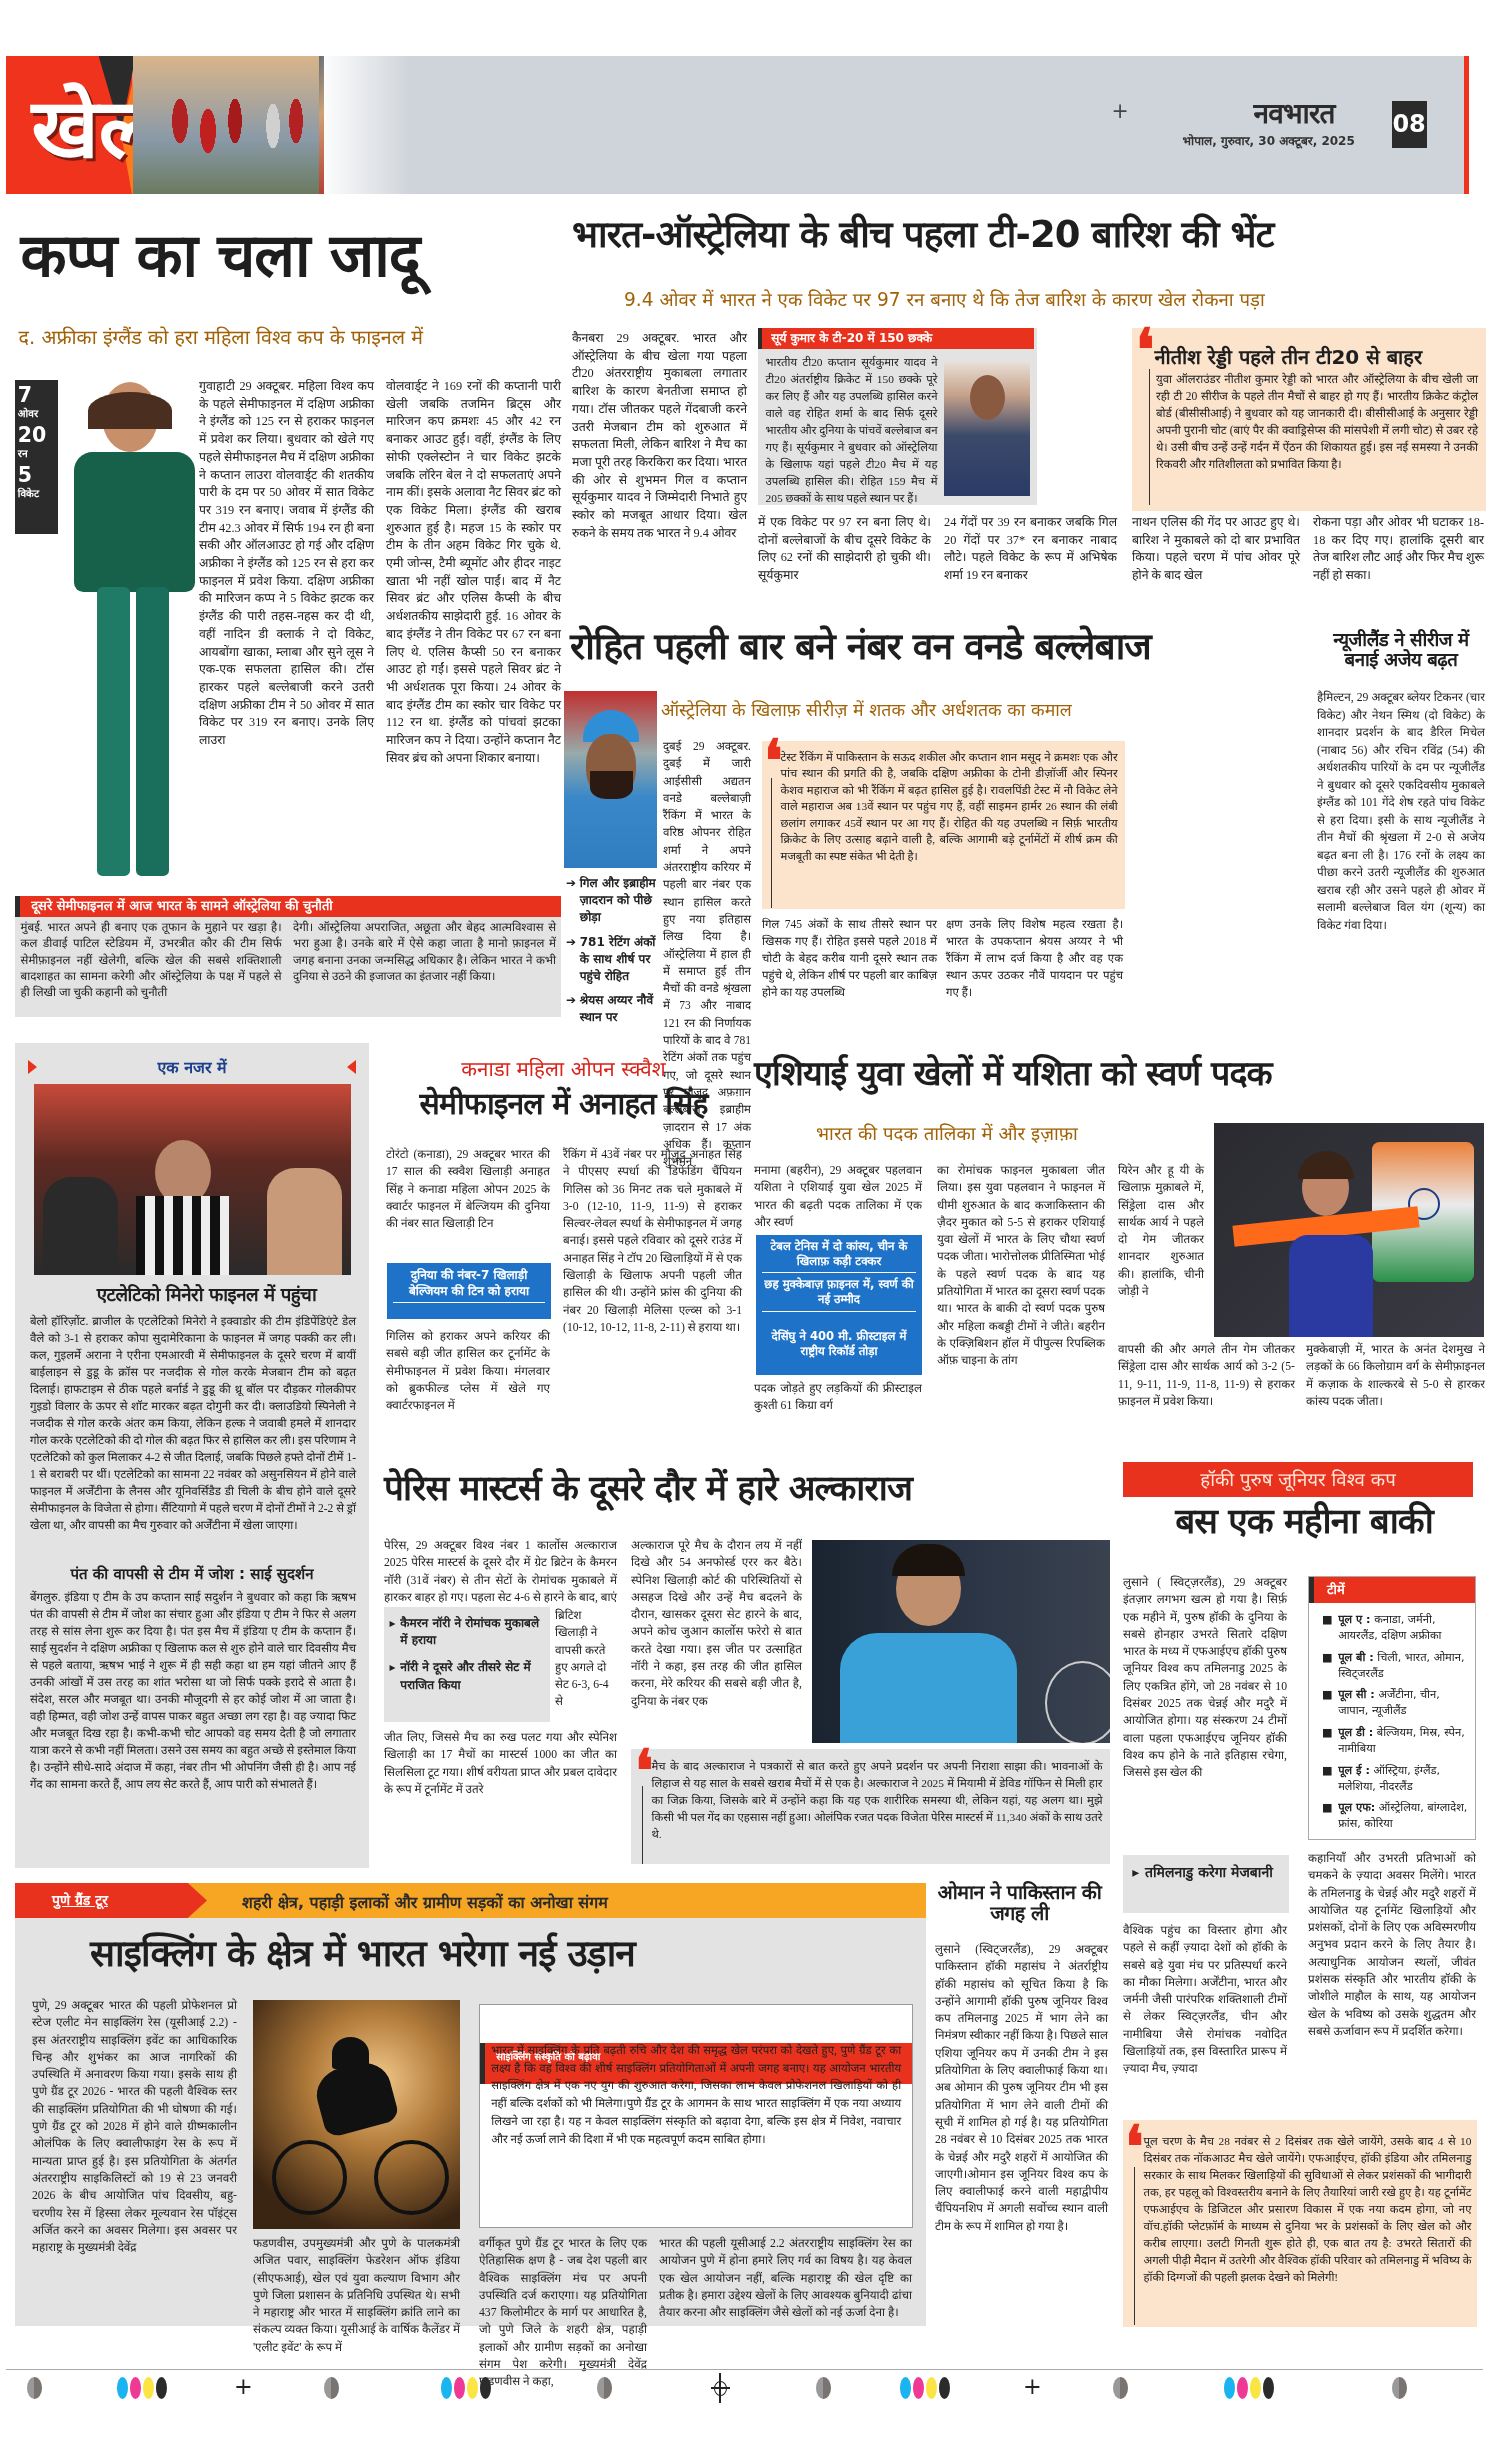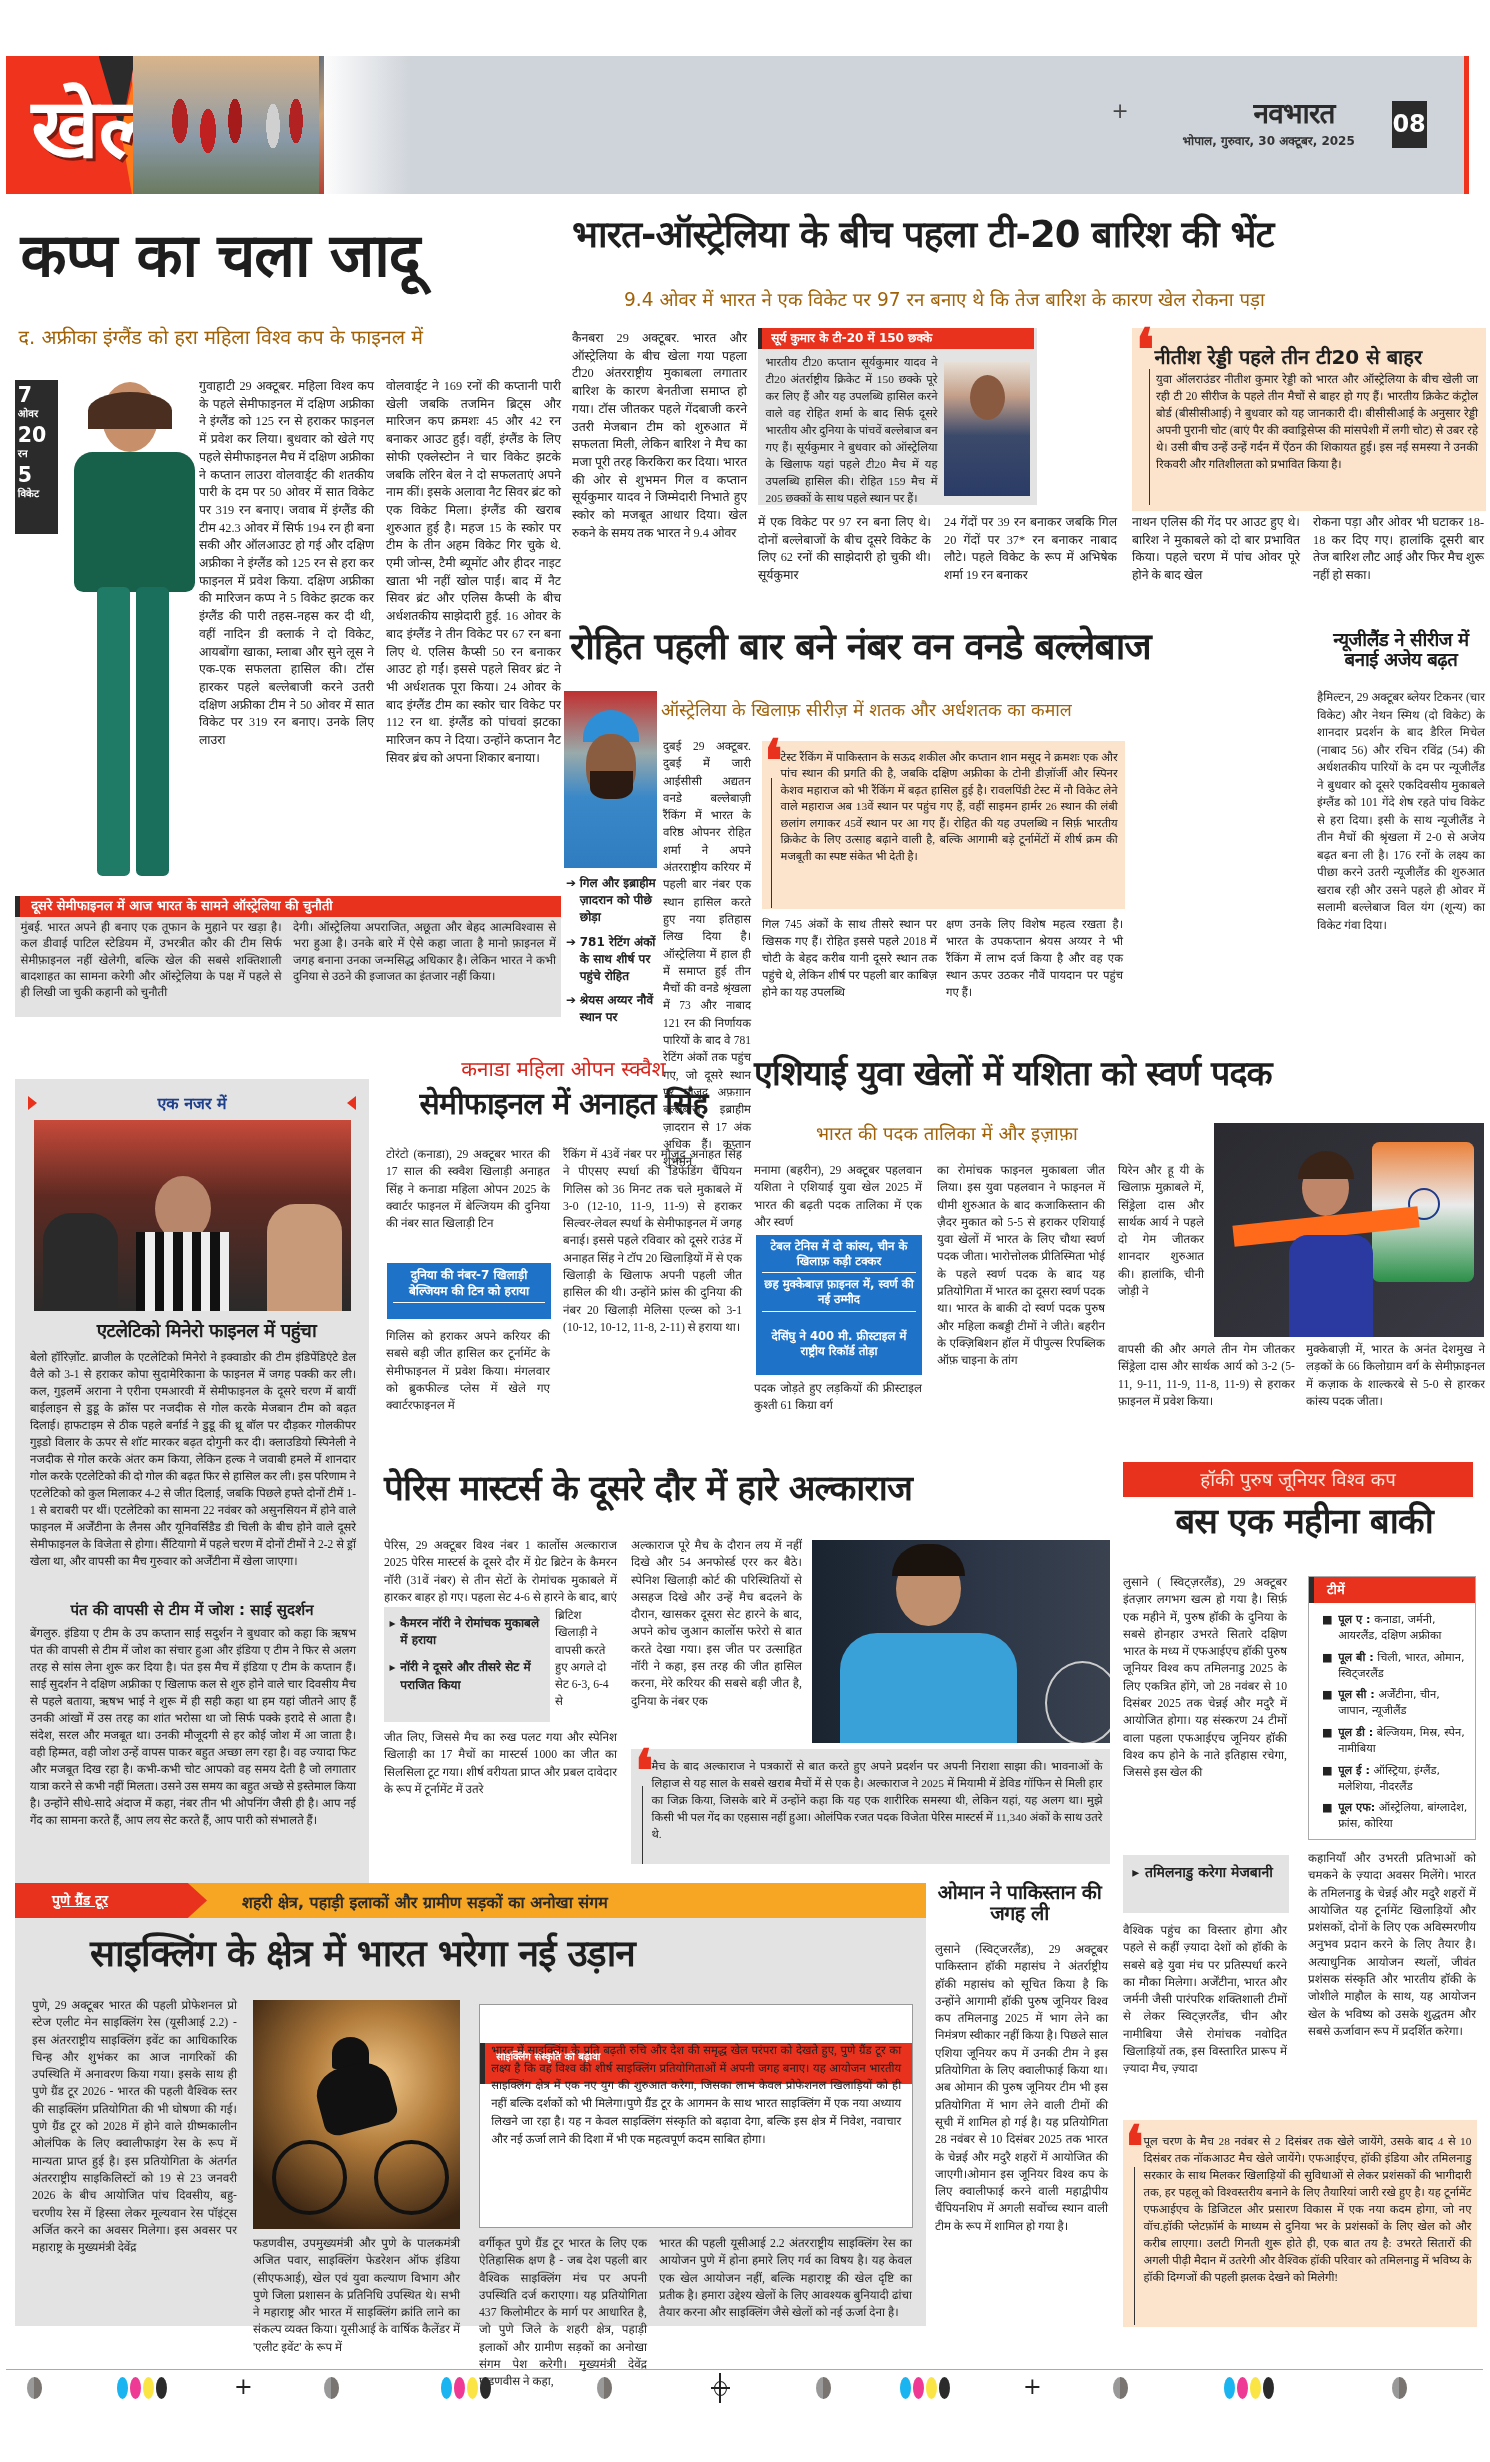--- a/index.html
+++ b/index.html
@@ -131,21 +131,21 @@
   <div class="abs quote" style="left:1.9px;top:1.9px;">❛</div>
   <div class="abs" style="left:9.3px;top:37px;width:0.9px;height:130px;background:#333"></div>
   <p class="t abs" style="left:18.6px;top:7.5px;width:337px;font-size:11.4px;line-height:16.6px;">टेस्ट रैंकिंग में पाकिस्तान के सऊद शकील और कप्तान शान मसूद ने क्रमशः एक और पांच स्थान की प्रगति की है, जबकि दक्षिण अफ्रीका के टोनी डीज़ॉर्जी और स्पिनर केशव महाराज को भी रैंकिंग में बढ़त हासिल हुई है। रावलपिंडी टेस्ट में नौ विकेट लेने वाले महाराज अब 13वें स्थान पर पहुंच गए हैं, वहीं साइमन हार्मर 26 स्थान की लंबी छलांग लगाकर 45वें स्थान पर आ गए हैं। रोहित की यह उपलब्धि न सिर्फ़ भारतीय क्रिकेट के लिए उत्साह बढ़ाने वाली है, बल्कि आगामी बड़े टूर्नामेंटों में शीर्ष क्रम की मजबूती का स्पष्ट संकेत भी देती है।</p>
 </div>
 <p class="t abs" style="left:762px;top:916px;width:175px;font-size:11.5px;line-height:17px;">गिल 745 अंकों के साथ तीसरे स्थान पर खिसक गए हैं। रोहित इससे पहले 2018 में चोटी के बेहद करीब यानी दूसरे स्थान तक पहुंचे थे, लेकिन शीर्ष पर पहली बार काबिज़ होने का यह उपलब्धि</p>
 <p class="t abs" style="left:946px;top:916px;width:177px;font-size:11.5px;line-height:17px;">क्षण उनके लिए विशेष महत्व रखता है। भारत के उपकप्तान श्रेयस अय्यर ने भी रैंकिंग में लाभ दर्ज किया है और वह एक स्थान ऊपर उठकर नौवें पायदान पर पहुंच गए हैं।</p>
 
 <div class="abs hd" style="left:1317px;top:630px;width:168px;font-size:18.6px;text-align:center;letter-spacing:-0.5px;">न्यूजीलैंड ने सीरीज में बनाई अजेय बढ़त</div>
 <p class="t abs" style="left:1317px;top:689px;width:168px;font-size:11.7px;line-height:17.5px;">हैमिल्टन, 29 अक्टूबर ब्लेयर टिकनर (चार विकेट) और नेथन स्मिथ (दो विकेट) के शानदार प्रदर्शन के बाद डैरिल मिचेल (नाबाद 56) और रचिन रविंद्र (54) की अर्धशतकीय पारियों के दम पर न्यूजीलैंड ने बुधवार को दूसरे एकदिवसीय मुकाबले इंग्लैंड को 101 गेंदे शेष रहते पांच विकेट से हरा दिया। इसी के साथ न्यूजीलैंड ने तीन मैचों की श्रृंखला में 2-0 से अजेय बढ़त बना ली है। 176 रनों के लक्ष्य का पीछा करने उतरी न्यूजीलैंड की शुरुआत खराब रही और उसने पहले ही ओवर में सलामी बल्लेबाज विल यंग (शून्य) का विकेट गंवा दिया।</p>
 
-<div class="abs box-grey" style="left:15px;top:1043px;width:354px;height:825px;margin-top:36px;">
+<div class="abs box-grey" style="left:15px;top:1043px;width:354px;height:825px;">
   <div class="abs" style="left:13px;top:17px;width:0;height:0;border-top:7.5px solid transparent;border-bottom:7.5px solid transparent;border-left:9.3px solid #e8321e;"></div>
   <div class="abs" style="left:0;width:354px;top:13px;text-align:center;font-size:16px;font-weight:bold;color:#1e3f8a;font-family:'DejaVu Sans',sans-serif;">एक नजर में</div>
   <div class="abs" style="left:332px;top:17px;width:0;height:0;border-top:7.5px solid transparent;border-bottom:7.5px solid transparent;border-right:9.3px solid #e8321e;"></div>
   <div class="abs photo" style="left:18.6px;top:41px;width:317px;height:191px;background:linear-gradient(180deg,#c84a3a 0%,#5e2a22 40%,#2a2a2a 100%);">
     <div style="position:absolute;left:121px;top:56px;width:56px;height:65px;border-radius:50%;background:#b8866a"></div>
     <div style="position:absolute;left:102px;top:112px;width:93px;height:84px;background:repeating-linear-gradient(90deg,#111 0 9.3px,#eee 9.3px 18.6px)"></div>
     <div style="position:absolute;left:9.3px;top:93px;width:75px;height:102px;background:#2a2a2a;border-radius:28px 28px 0 0"></div>
     <div style="position:absolute;left:233px;top:84px;width:75px;height:112px;background:#c89a7a;border-radius:28px 28px 0 0"></div>
   </div>
   <div class="abs" style="left:0;width:354px;top:238px;text-align:center;font-size:18.6px;font-weight:bold;color:#1e1e1e;font-family:'DejaVu Sans',sans-serif;letter-spacing:-0.5px;padding-left:29px;">एटलेटिको मिनेरो फाइनल में पहुंचा</div>

